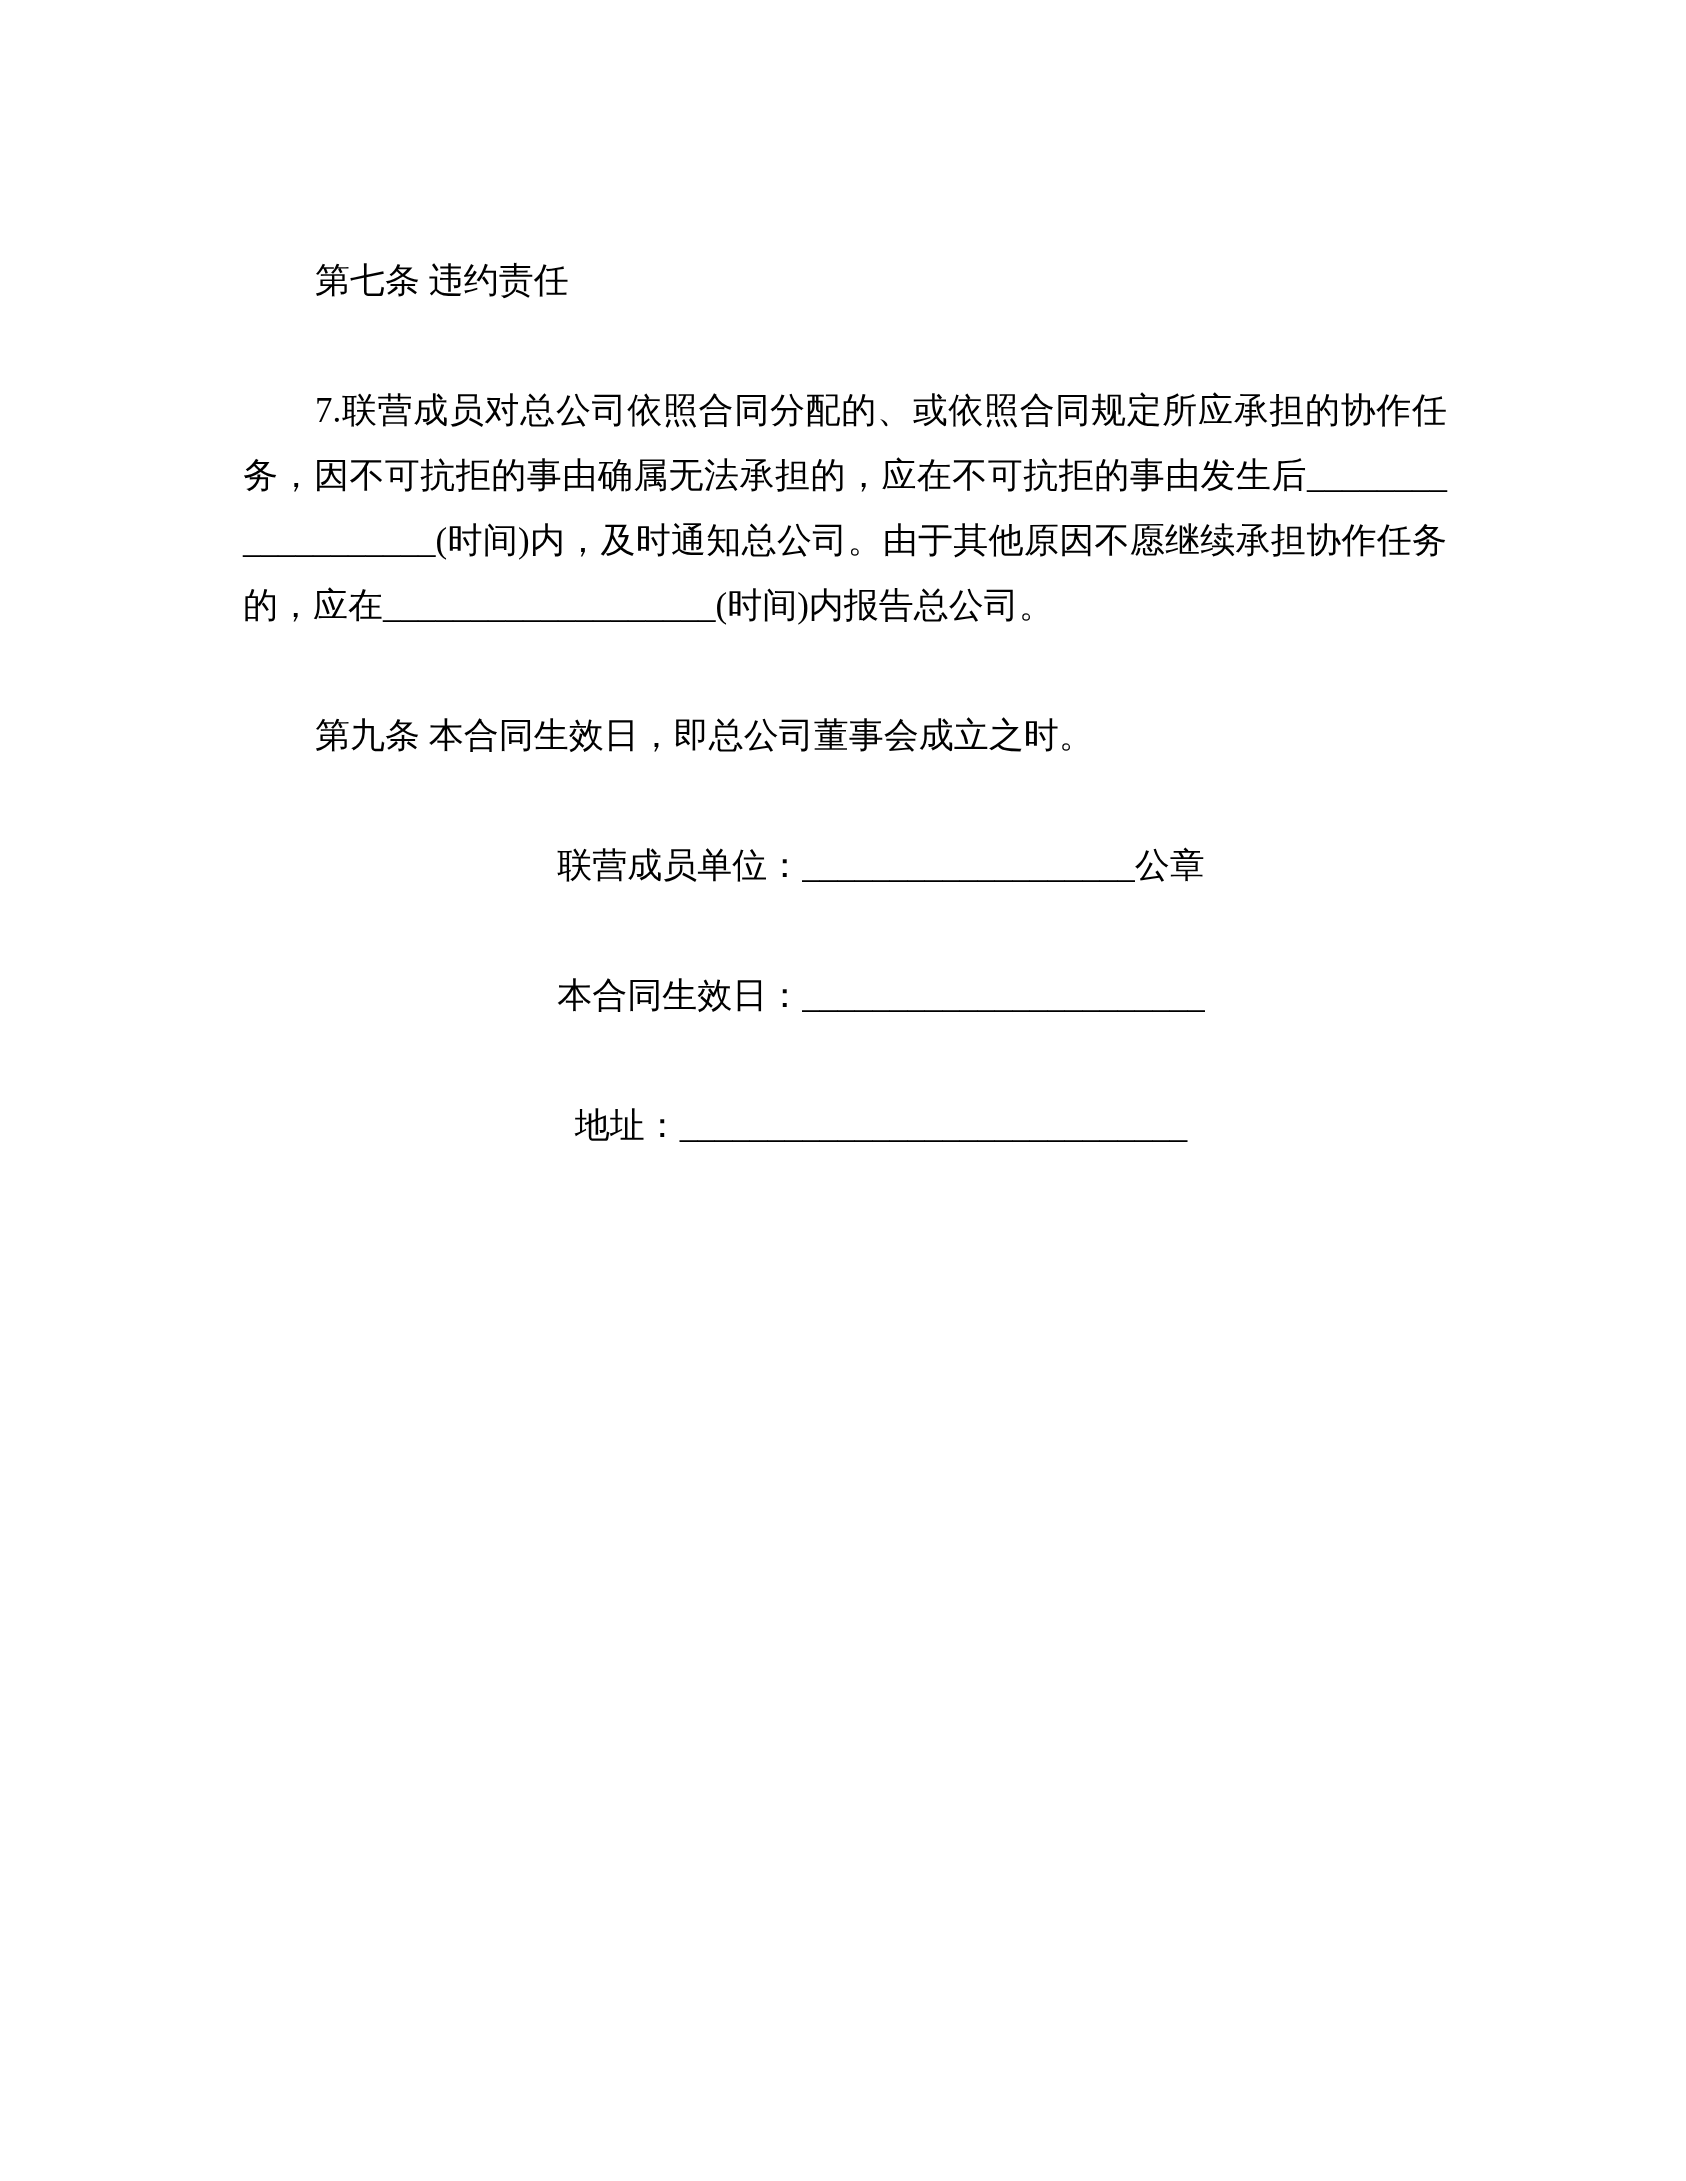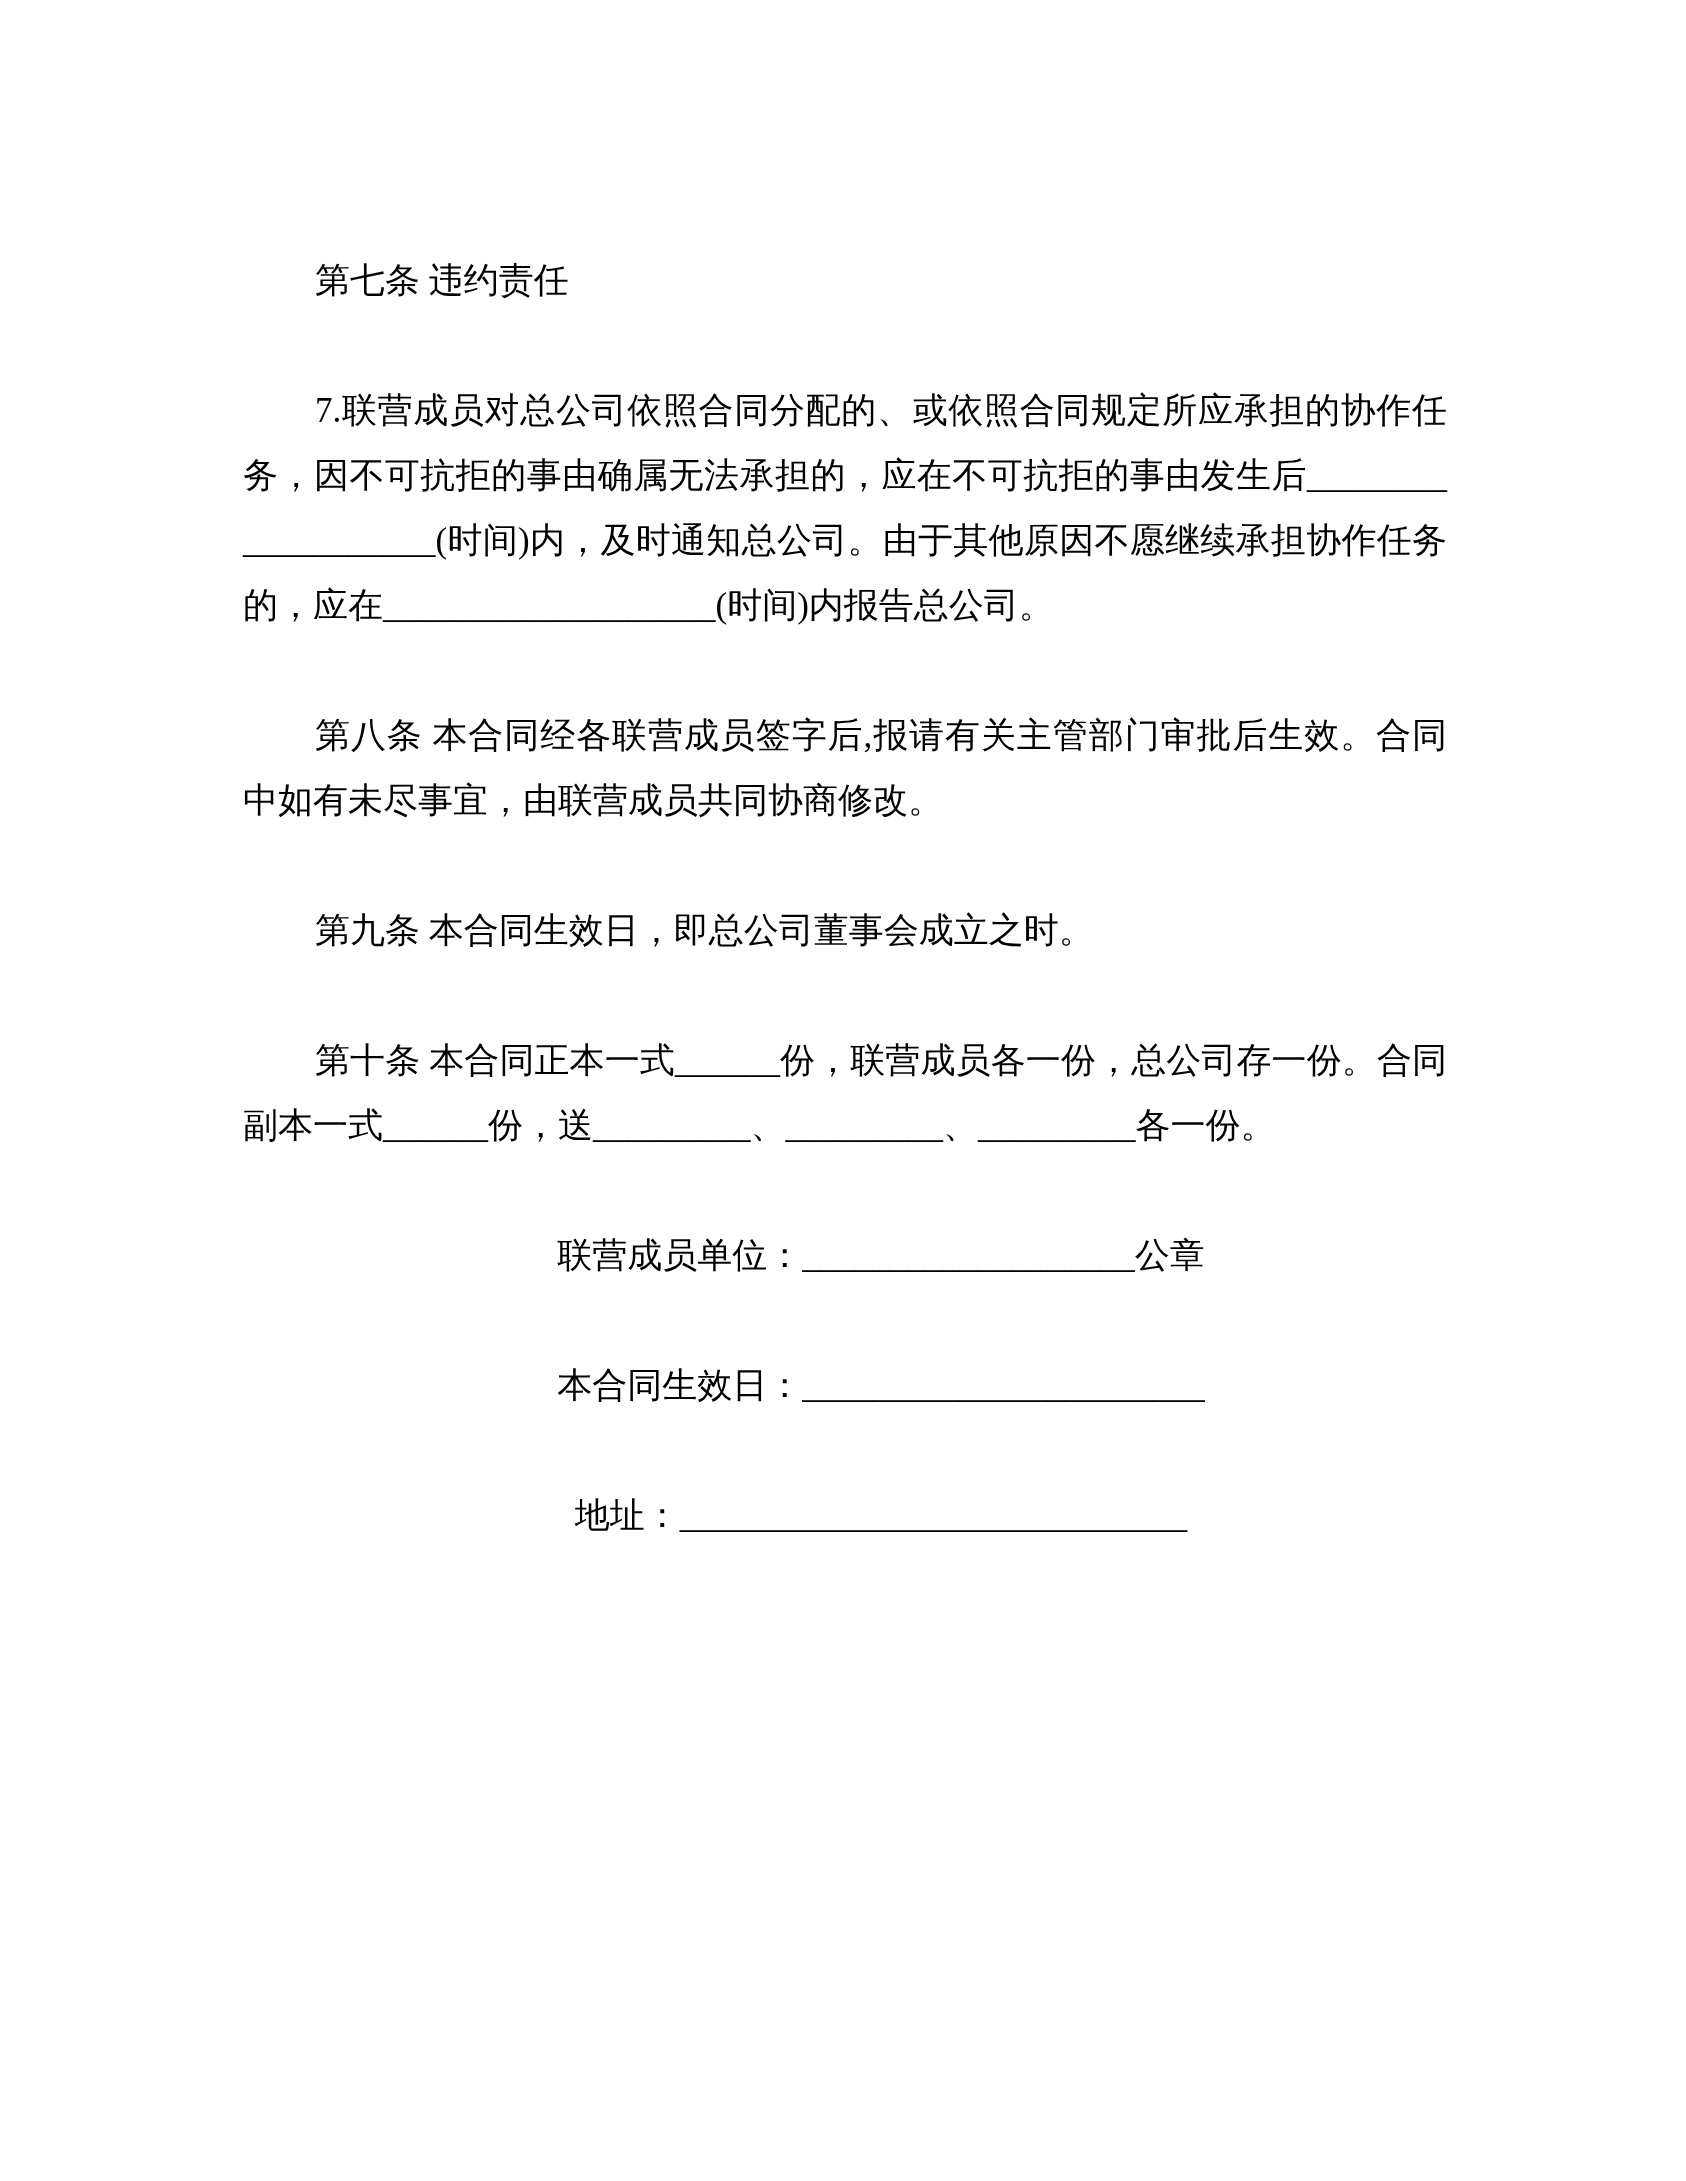--- a/index.html
+++ b/index.html
@@ -36,25 +36,23 @@
 </head>
 <body>
 
 <div class="page">
 
   <p class="para">第七条 违约责任</p>
 
   <p class="para">7.联营成员对总公司依照合同分配的、或依照合同规定所应承担的协作任务，因不可抗拒的事由确属无法承担的，应在不可抗拒的事由发生后___________________(时间)内，及时通知总公司。由于其他原因不愿继续承担协作任务的，应在___________________(时间)内报告总公司。</p>
 
 
-  <p class="para">第八条 本合同经各联营成员签字后,报请有关主管部门审批后生效。合同中如有未尽事宜，由联营成员共同协商修改。</p>
 
   <p class="para">第九条 本合同生效日，即总公司董事会成立之时。</p>
 
-  <p class="para">第十条 本合同正本一式______份，联营成员各一份，总公司存一份。合同副本一式______份，送_________、_________、_________各一份。</p>
 
   <p class="sig">联营成员单位：___________________公章</p>
 
   <p class="sig">本合同生效日：_______________________</p>
 
 
   <p class="sig">地址：_____________________________</p>
 
 </div>
 

